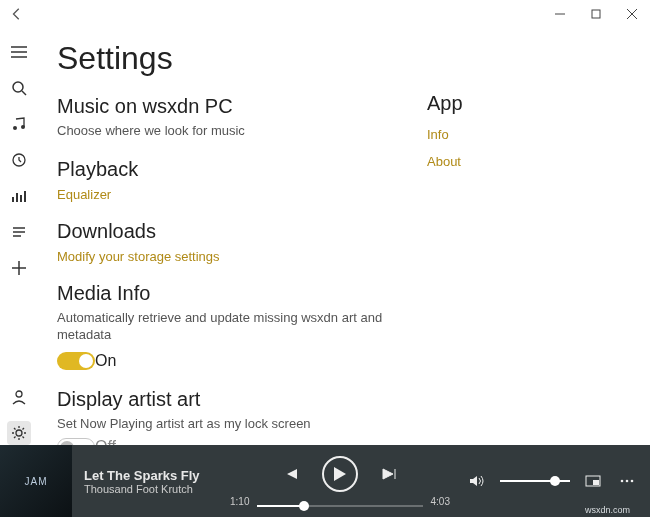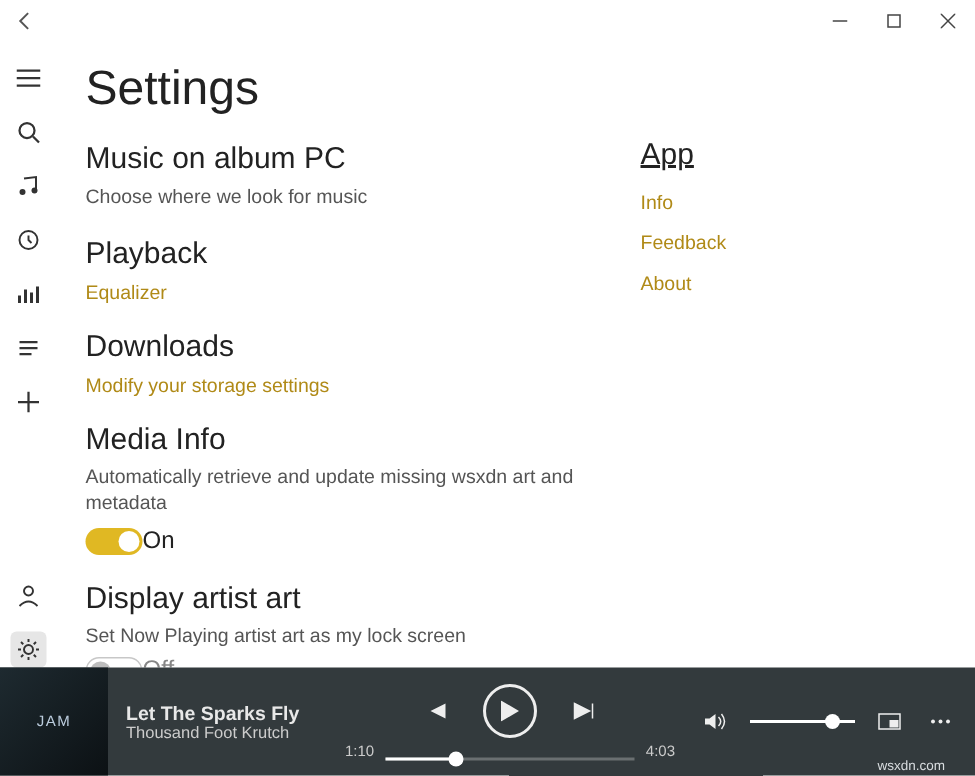--- a/index.html
+++ b/index.html
@@ -19,21 +19,21 @@
   .sicon.active { background: #e6e6e6; border-radius: 4px; }
 
   .content { flex: 1; padding: 12px 22px 0 20px; overflow: hidden; display: flex; }
   .leftcol { flex: 1; max-width: 370px; }
   .rightcol { width: 180px; padding-top: 52px; }
 
   h1 { font-size: 32px; font-weight: 400; margin-bottom: 10px; }
   h2 { font-size: 20px; font-weight: 400; margin-top: 18px; }
   .desc { font-size: 13px; color: #555; margin-top: 4px; line-height: 1.35; }
   .link { font-size: 13px; color: #b08a17; margin-top: 6px; display: block; cursor: pointer; }
-  .rightcol h2 { margin-top: 0; text-decoration: underline; }
+  .rightcol h2 { margin-top: 0; }
   .rightcol .link { margin-top: 12px; }
 
   
   .toggle-row { display: flex; align-items: center; margin-top: 8px; }
   .toggle { width: 38px; height: 18px; border-radius: 9px; position: relative; }
   .toggle.on { background: #e0b823; }
   .toggle.on .knob { right: 2px; }
   .toggle.off { background: #fff; border: 1px solid #999; }
   .toggle.off .knob { left: 2px; background: #888; }
   .knob { position: absolute; top: 2px; width: 14px; height: 14px; border-radius: 50%; background: #fff; }
@@ -152,21 +152,21 @@
           <circle cx="8" cy="8" r="3" stroke="#333" stroke-width="1.3" fill="none"></circle>
           <path d="M8 1 V3 M8 13 V15 M1 8 H3 M13 8 H15 M3 3 L4.5 4.5 M11.5 11.5 L13 13 M3 13 L4.5 11.5 M11.5 4.5 L13 3" stroke="#333" stroke-width="1.3"></path>
         </svg>
       </div>
   </div>
 
   <div class="content">
     <div class="leftcol">
       <h1>Settings</h1>
 
-      <h2>Music on album PC</h2>
+      <h2>Music on wsxdn PC</h2>
       <div class="desc">Choose where we look for music</div>
 
       <h2>Playback</h2>
       <a class="link">Equalizer</a>
 
       <h2>Downloads</h2>
       <a class="link">Modify your storage settings</a>
 
       <h2>Media Info</h2>
       <div class="desc">Automatically retrieve and update missing wsxdn art and metadata</div>
@@ -183,21 +183,20 @@
         <div class="toggle off">
             <div class="knob"></div>
           </div>
         <span>Off</span>
       </div>
     </div>
 
     <div class="rightcol">
       <h2>App</h2>
       <a class="link">Info</a>
-      <a class="link">Feedback</a>
       <a class="link">About</a>
     </div>
   </div>
 </div>
 
 <div class="player">
   <div class="cover">
       <span>JAM</span>
     </div>
   <div class="trackinfo">

